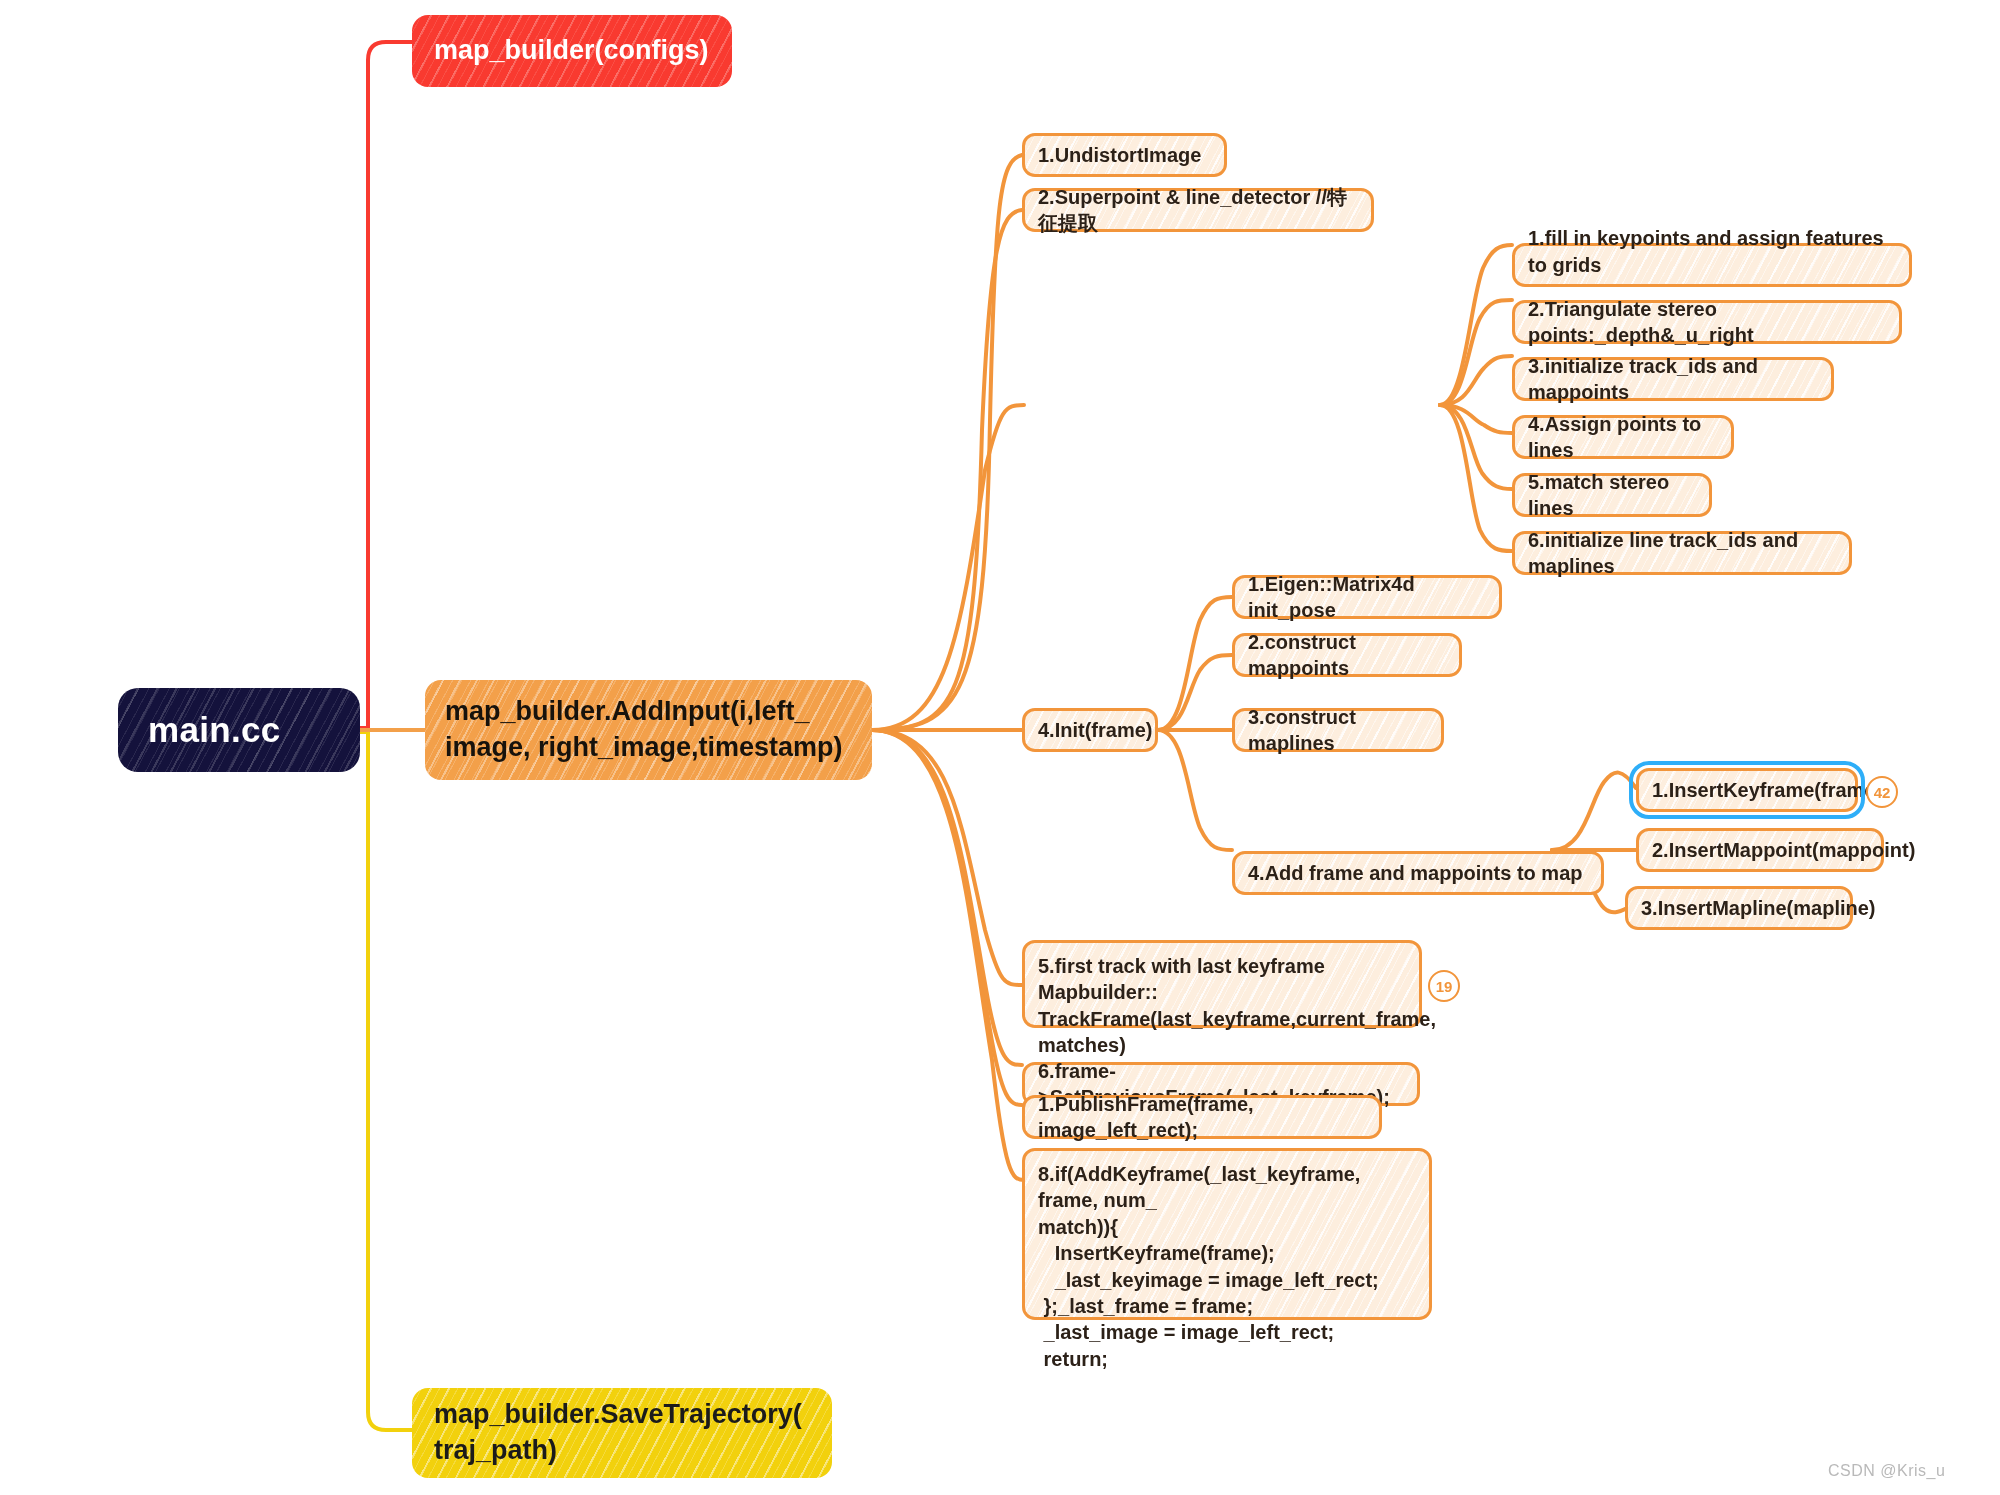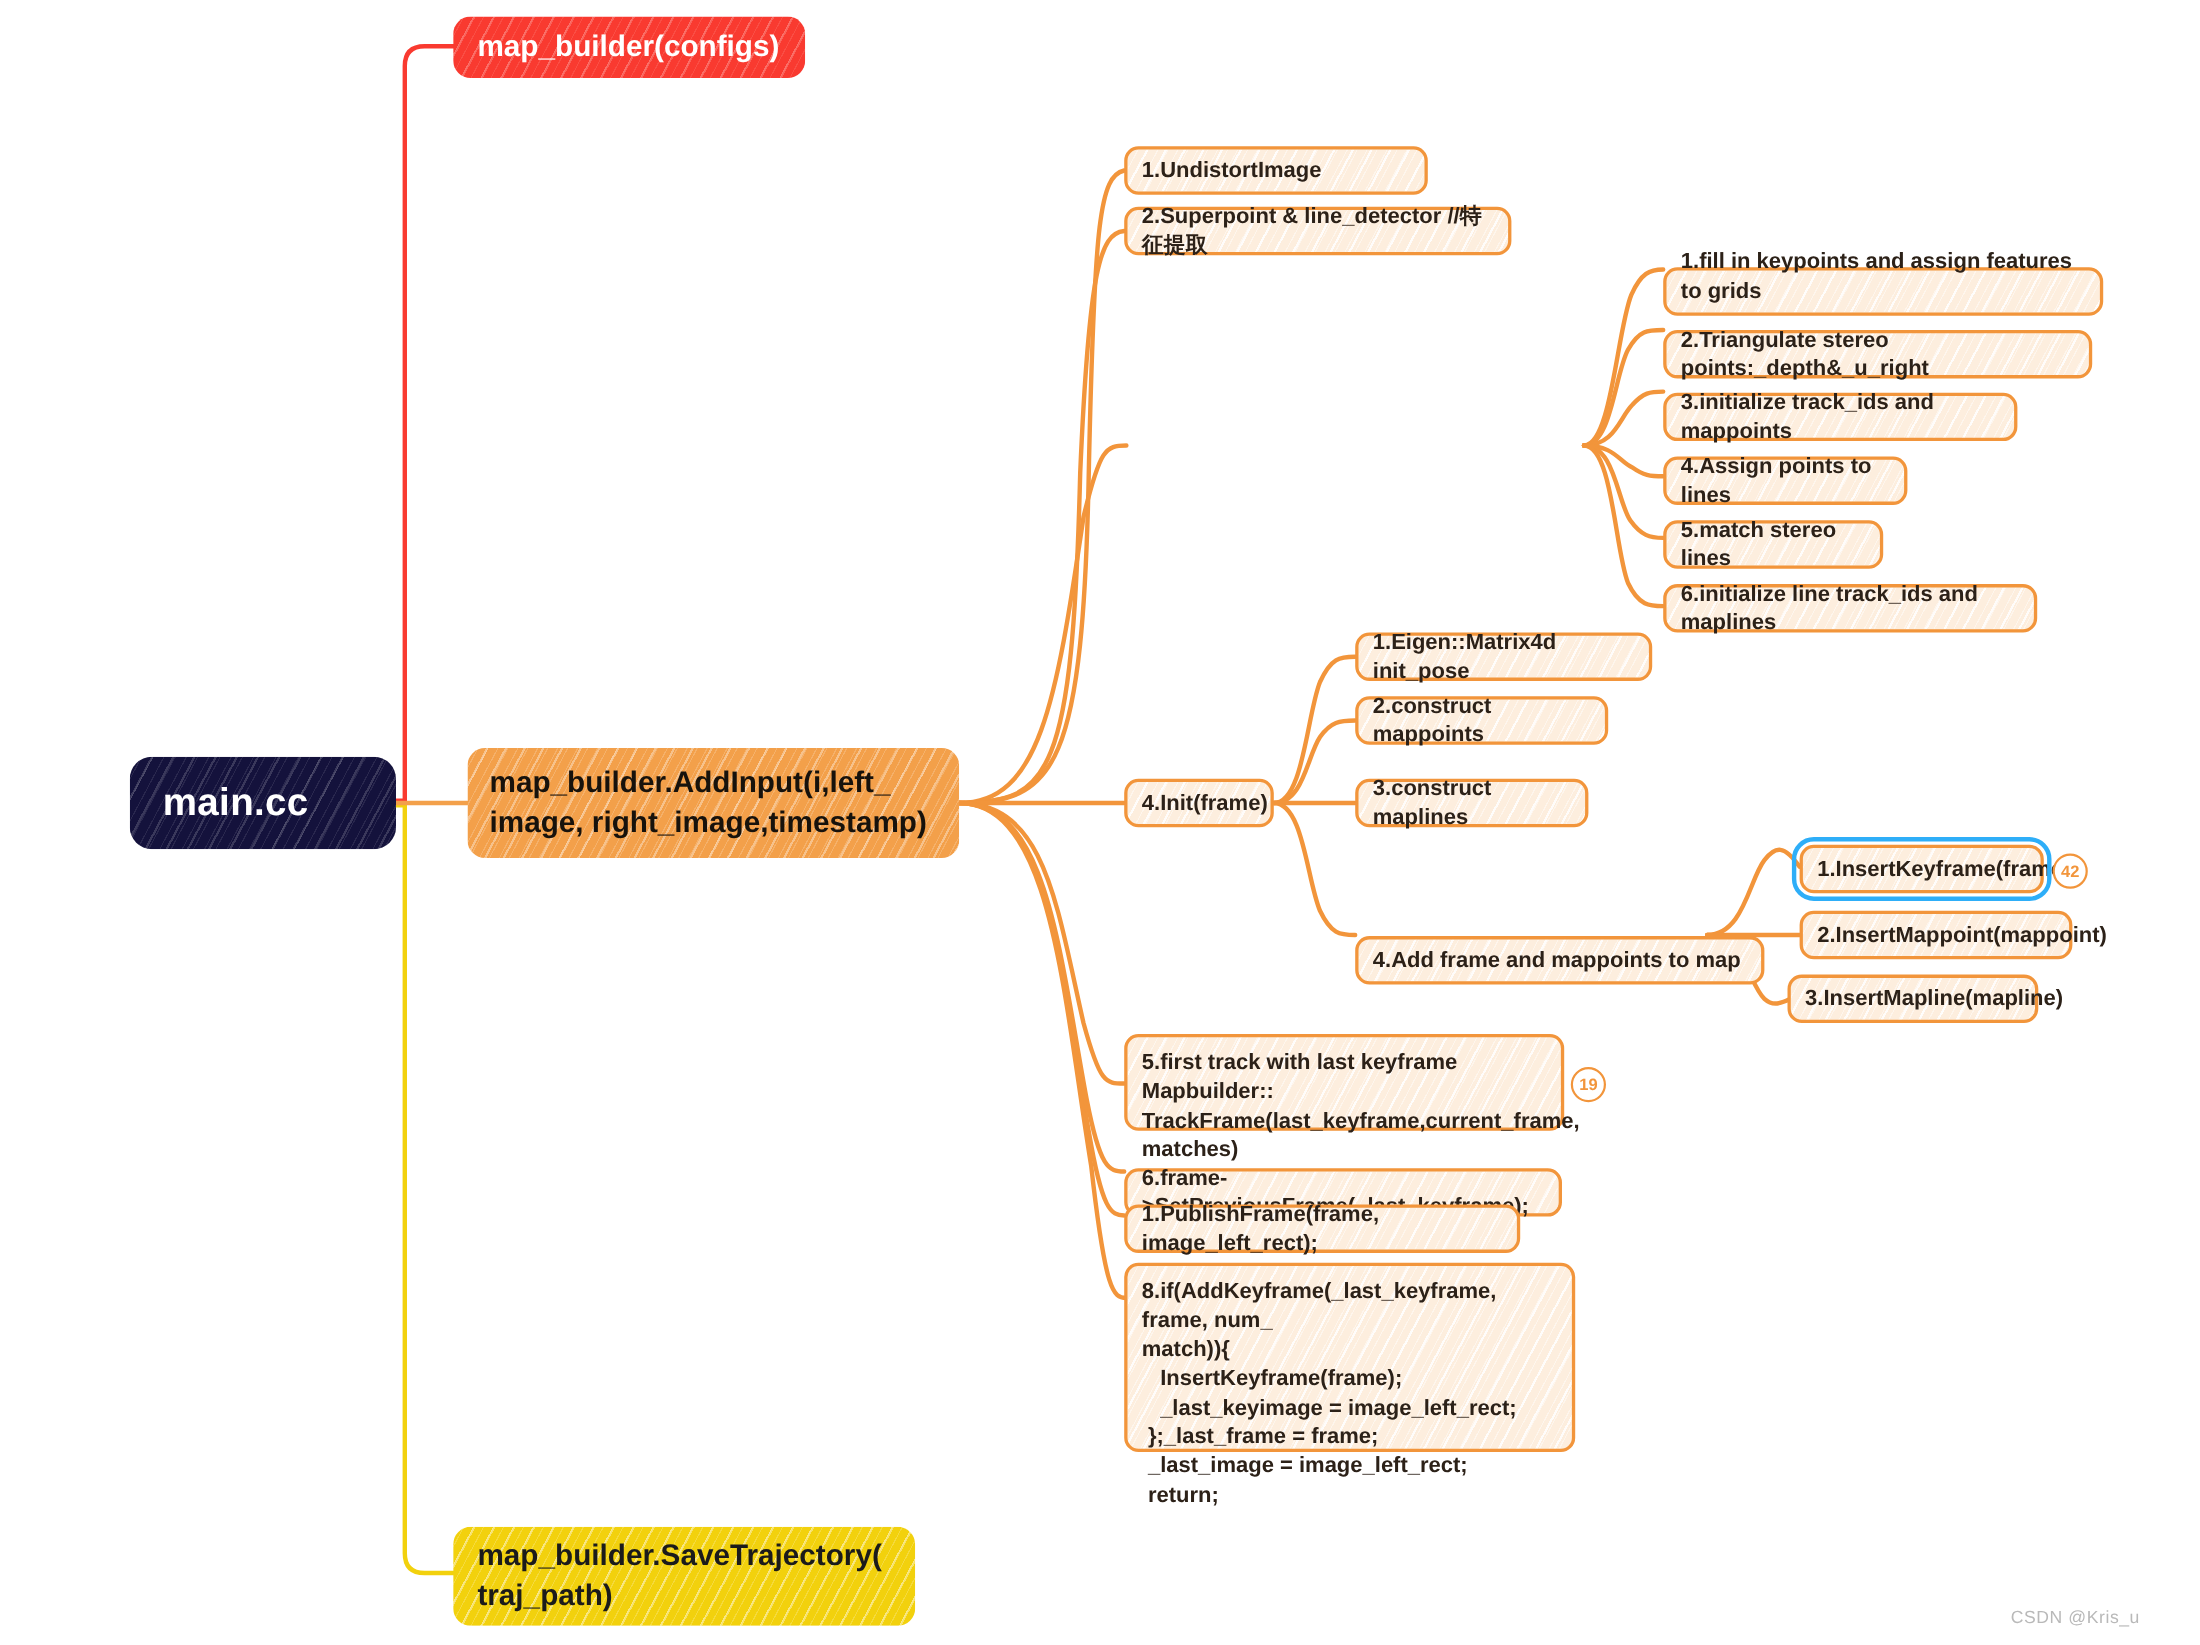--- a/index.html
+++ b/index.html
@@ -167,35 +167,35 @@
       <path d="M 1552 850 L 1636 850"></path>
       <path d="M 1552 850 C 1585 850 1590 895 1604 908 C 1614 917 1622 910 1634 905"></path>
 
     </g>
   </svg>
 
   <div class="node root" style="left:118px; top:688px; width:242px; height:84px;">
     <span>main.cc</span>
   </div>
 
-  <div class="node red" style="left:412px; top:15px; width:320px; height:56px;">
+  <div class="node red" style="left:412px; top:15px; width:320px; height:72px;">
     <span>map_builder(configs)</span>
   </div>
 
   <div class="node yellow" style="left:412px; top:1388px; width:420px; height:90px;">
     <span>map_builder.SaveTrajectory(
 traj_path)</span>
   </div>
 
   <div class="node orange-solid" style="left:425px; top:680px; width:447px; height:100px;">
     <span>map_builder.AddInput(i,left_
 image, right_image,timestamp)</span>
   </div>
 
-  <div class="node leaf" style="left:1022px; top:133px; width:276px; height:44px;">
+  <div class="node leaf" style="left:1022px; top:133px; width:205px; height:44px;">
     <span>1.UndistortImage</span>
   </div>
 
   <div class="node leaf" style="left:1022px; top:188px; width:352px; height:44px;">
     <span>2.Superpoint &amp; line_detector //特征提取</span>
   </div>
 
 
   <div class="node leaf" style="left:1022px; top:708px; width:136px; height:44px;">
     <span>4.Init(frame)</span>

